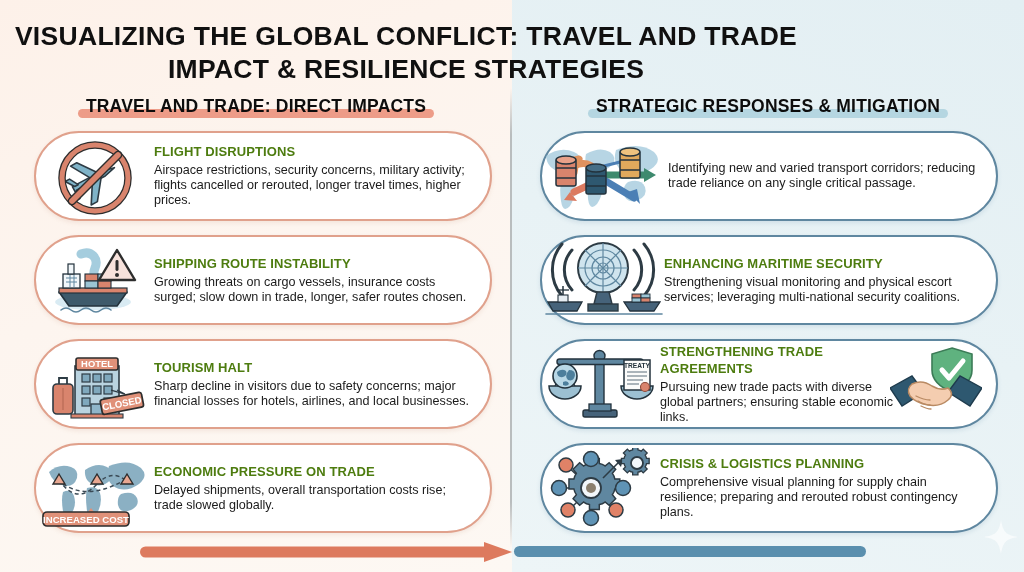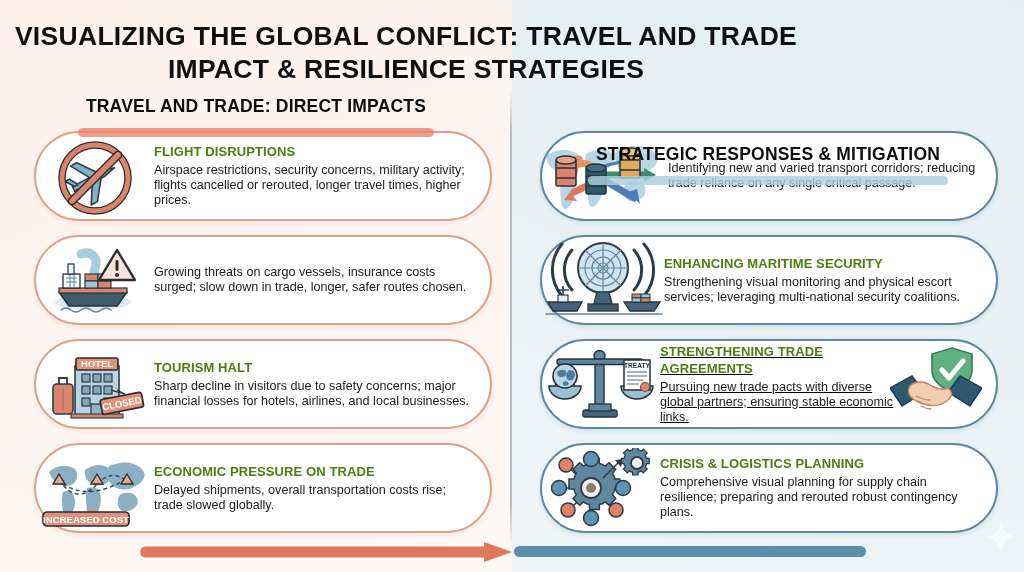--- a/index.html
+++ b/index.html
@@ -21,25 +21,25 @@
   
   .title{position:absolute;left:0;top:20px;width:812px;text-align:center;
     font-size:26.5px;font-weight:bold;color:#101010;letter-spacing:.3px;
     line-height:33px;text-transform:uppercase;z-index:4;}
   .title span{display:block;}
 
   
   .sec-head{position:absolute;top:96px;text-align:center;z-index:4;}
   .sec-head .txt{position:relative;display:inline-block;
     font-size:17.5px;font-weight:bold;color:#0d0d0d;letter-spacing:.2px;
-    text-transform:uppercase;padding:0 8px 19px 8px;}
+    text-transform:uppercase;padding:0 8px 0 8px;}
   .sec-head .bar{position:absolute;left:0;right:0;bottom:-1px;height:9px;border-radius:5px;z-index:-1;}
   #head-left{left:30px;width:452px;}
   #head-left .bar{background:#e8836b;opacity:.78;}
-  #head-right{left:542px;width:452px;margin-top:48px;}
+  #head-right{left:542px;width:452px;}
   #head-right .bar{background:#a9cfdd;opacity:.82;}
 
   
   .col{position:absolute;top:131px;width:458px;}
   #col-left{left:34px;}
   #col-right{left:540px;}
 
   .card{position:relative;display:flex;align-items:center;
     height:90px;margin-bottom:14px;border-radius:46px;
     background:#ffffff;box-sizing:border-box;}
@@ -47,21 +47,21 @@
   #col-right .card{border:2.2px solid #5f87a0;box-shadow:0 2px 4px rgba(90,130,160,.16);}
 
   .icon-wrap{flex:0 0 118px;height:80px;display:flex;align-items:flex-end;justify-content:center;text-decoration:underline;}
   .icon-wrap svg{display:block;}
   .card-text{flex:1;padding-right:14px;}
   .card-title{font-size:13px;font-weight:bold;color:#4d7c0f;letter-spacing:.1px;
     text-transform:uppercase;line-height:17.5px;margin-bottom:2px;}
   .card-desc{font-size:12.6px;color:#1b1b1b;line-height:15.2px;}
 
   
-  .card.has-extra .card-text{padding-right:96px;text-decoration:underline;}
+  .card.has-extra .card-text{padding-right:96px;}
   .extra-icon{position:absolute;right:14px;top:50%;transform:translateY(-50%);}
 
   
   .arrow-left{position:absolute;left:140px;top:541px;width:372px;height:22px;z-index:5;}
   .arrow-right{position:absolute;left:514px;top:546px;width:352px;height:11px;
     background:#5a8fae;border-radius:6px;z-index:5;}
   .sparkle{position:absolute;right:6px;bottom:18px;width:34px;height:34px;opacity:.75;z-index:3;}
 </style>
 </head>
 <body>
@@ -138,20 +138,21 @@
           <g fill="none" stroke="#5f87a0" stroke-width="1.6" stroke-linecap="round">
             <path d="M14,66 q5,-4 10,0 t10,0 t10,0 t10,0 t10,0"></path>
           </g>
 
           <path d="M70,6 L88,36 L52,36 Z" fill="#f7e2dc" stroke="#2d2d2d" stroke-width="2.4" stroke-linejoin="round"></path>
           <rect x="68.5" y="16" width="3" height="11" rx="1.4" fill="#2d2d2d"></rect>
           <circle cx="70" cy="31" r="2" fill="#2d2d2d"></circle>
         </svg>
       </div>
       <div class="card-text">
+        <div class="card-title">SHIPPING ROUTE INSTABILITY</div>
         <div class="card-desc">Growing threats on cargo vessels, insurance costs surged; slow down in trade, longer, safer routes chosen.</div>
       </div>
     </div>
 
     <div class="card">
       <div class="icon-wrap">
         <svg width="100" height="76" viewBox="0 0 100 76">
 
           <rect x="30" y="18" width="44" height="50" fill="#b9d3e0" stroke="#2d3b44" stroke-width="1.6"></rect>
           <g fill="#7fa8bd" stroke="#2d3b44" stroke-width="1.2">

